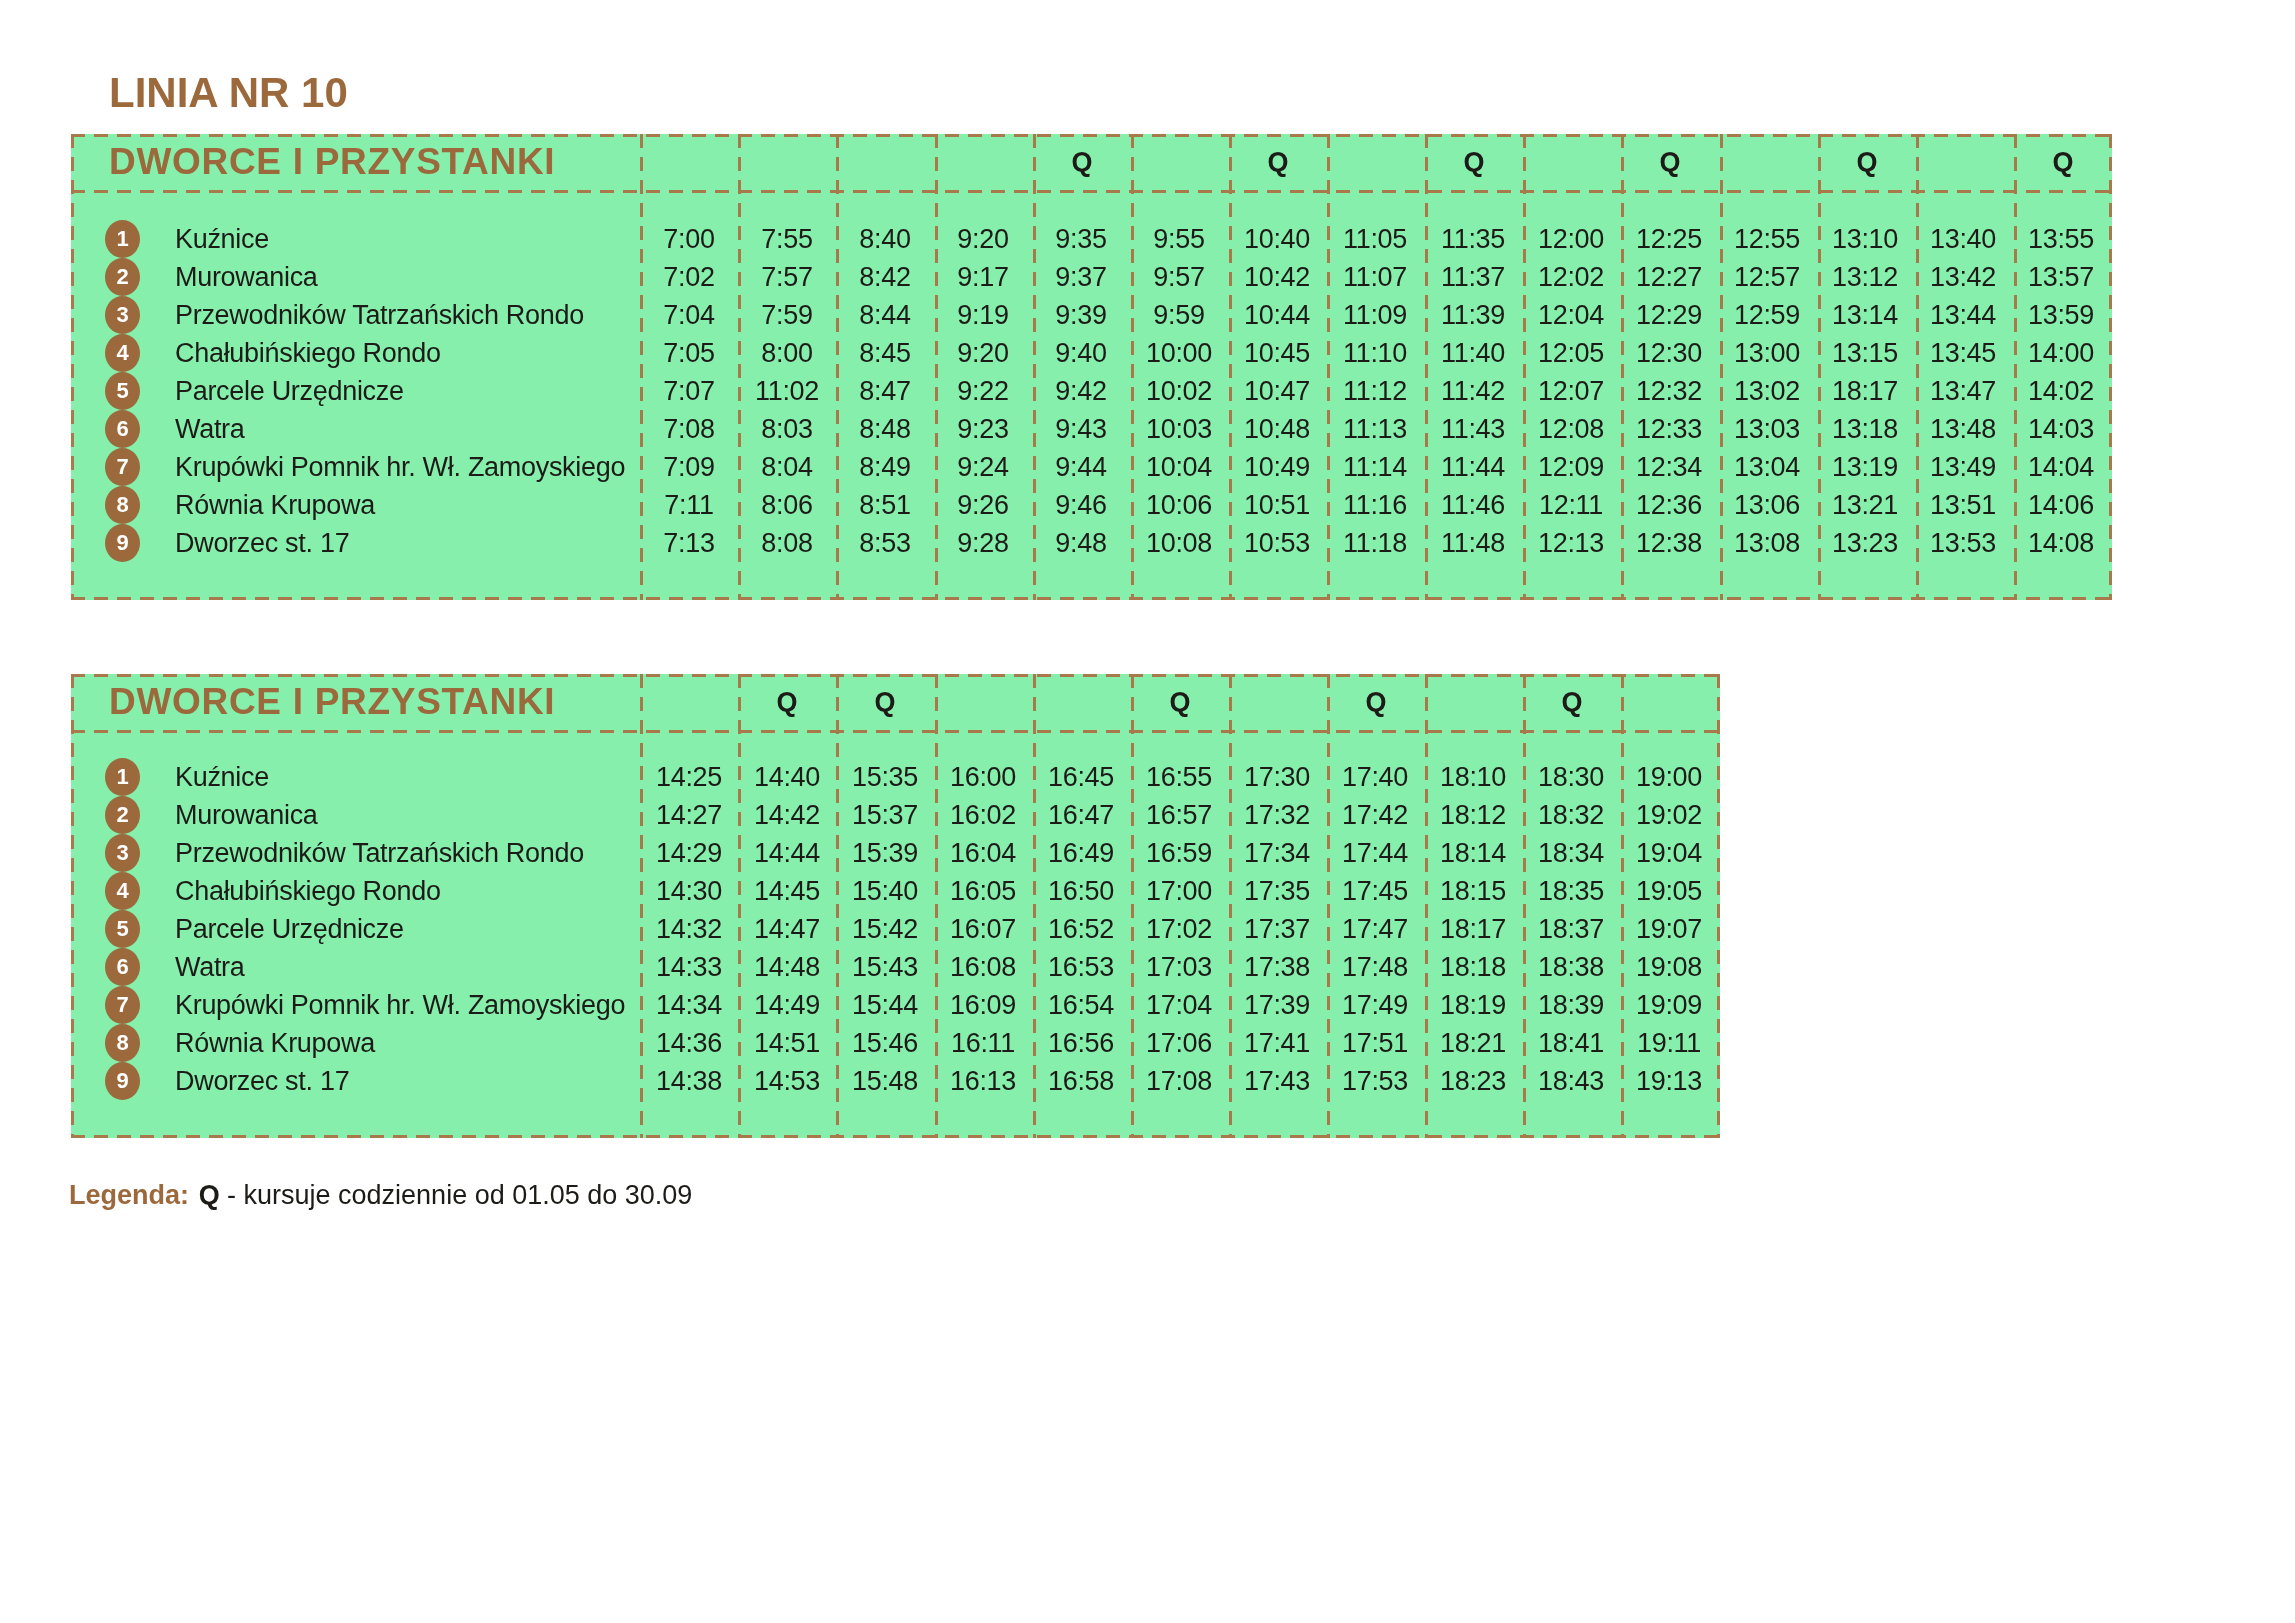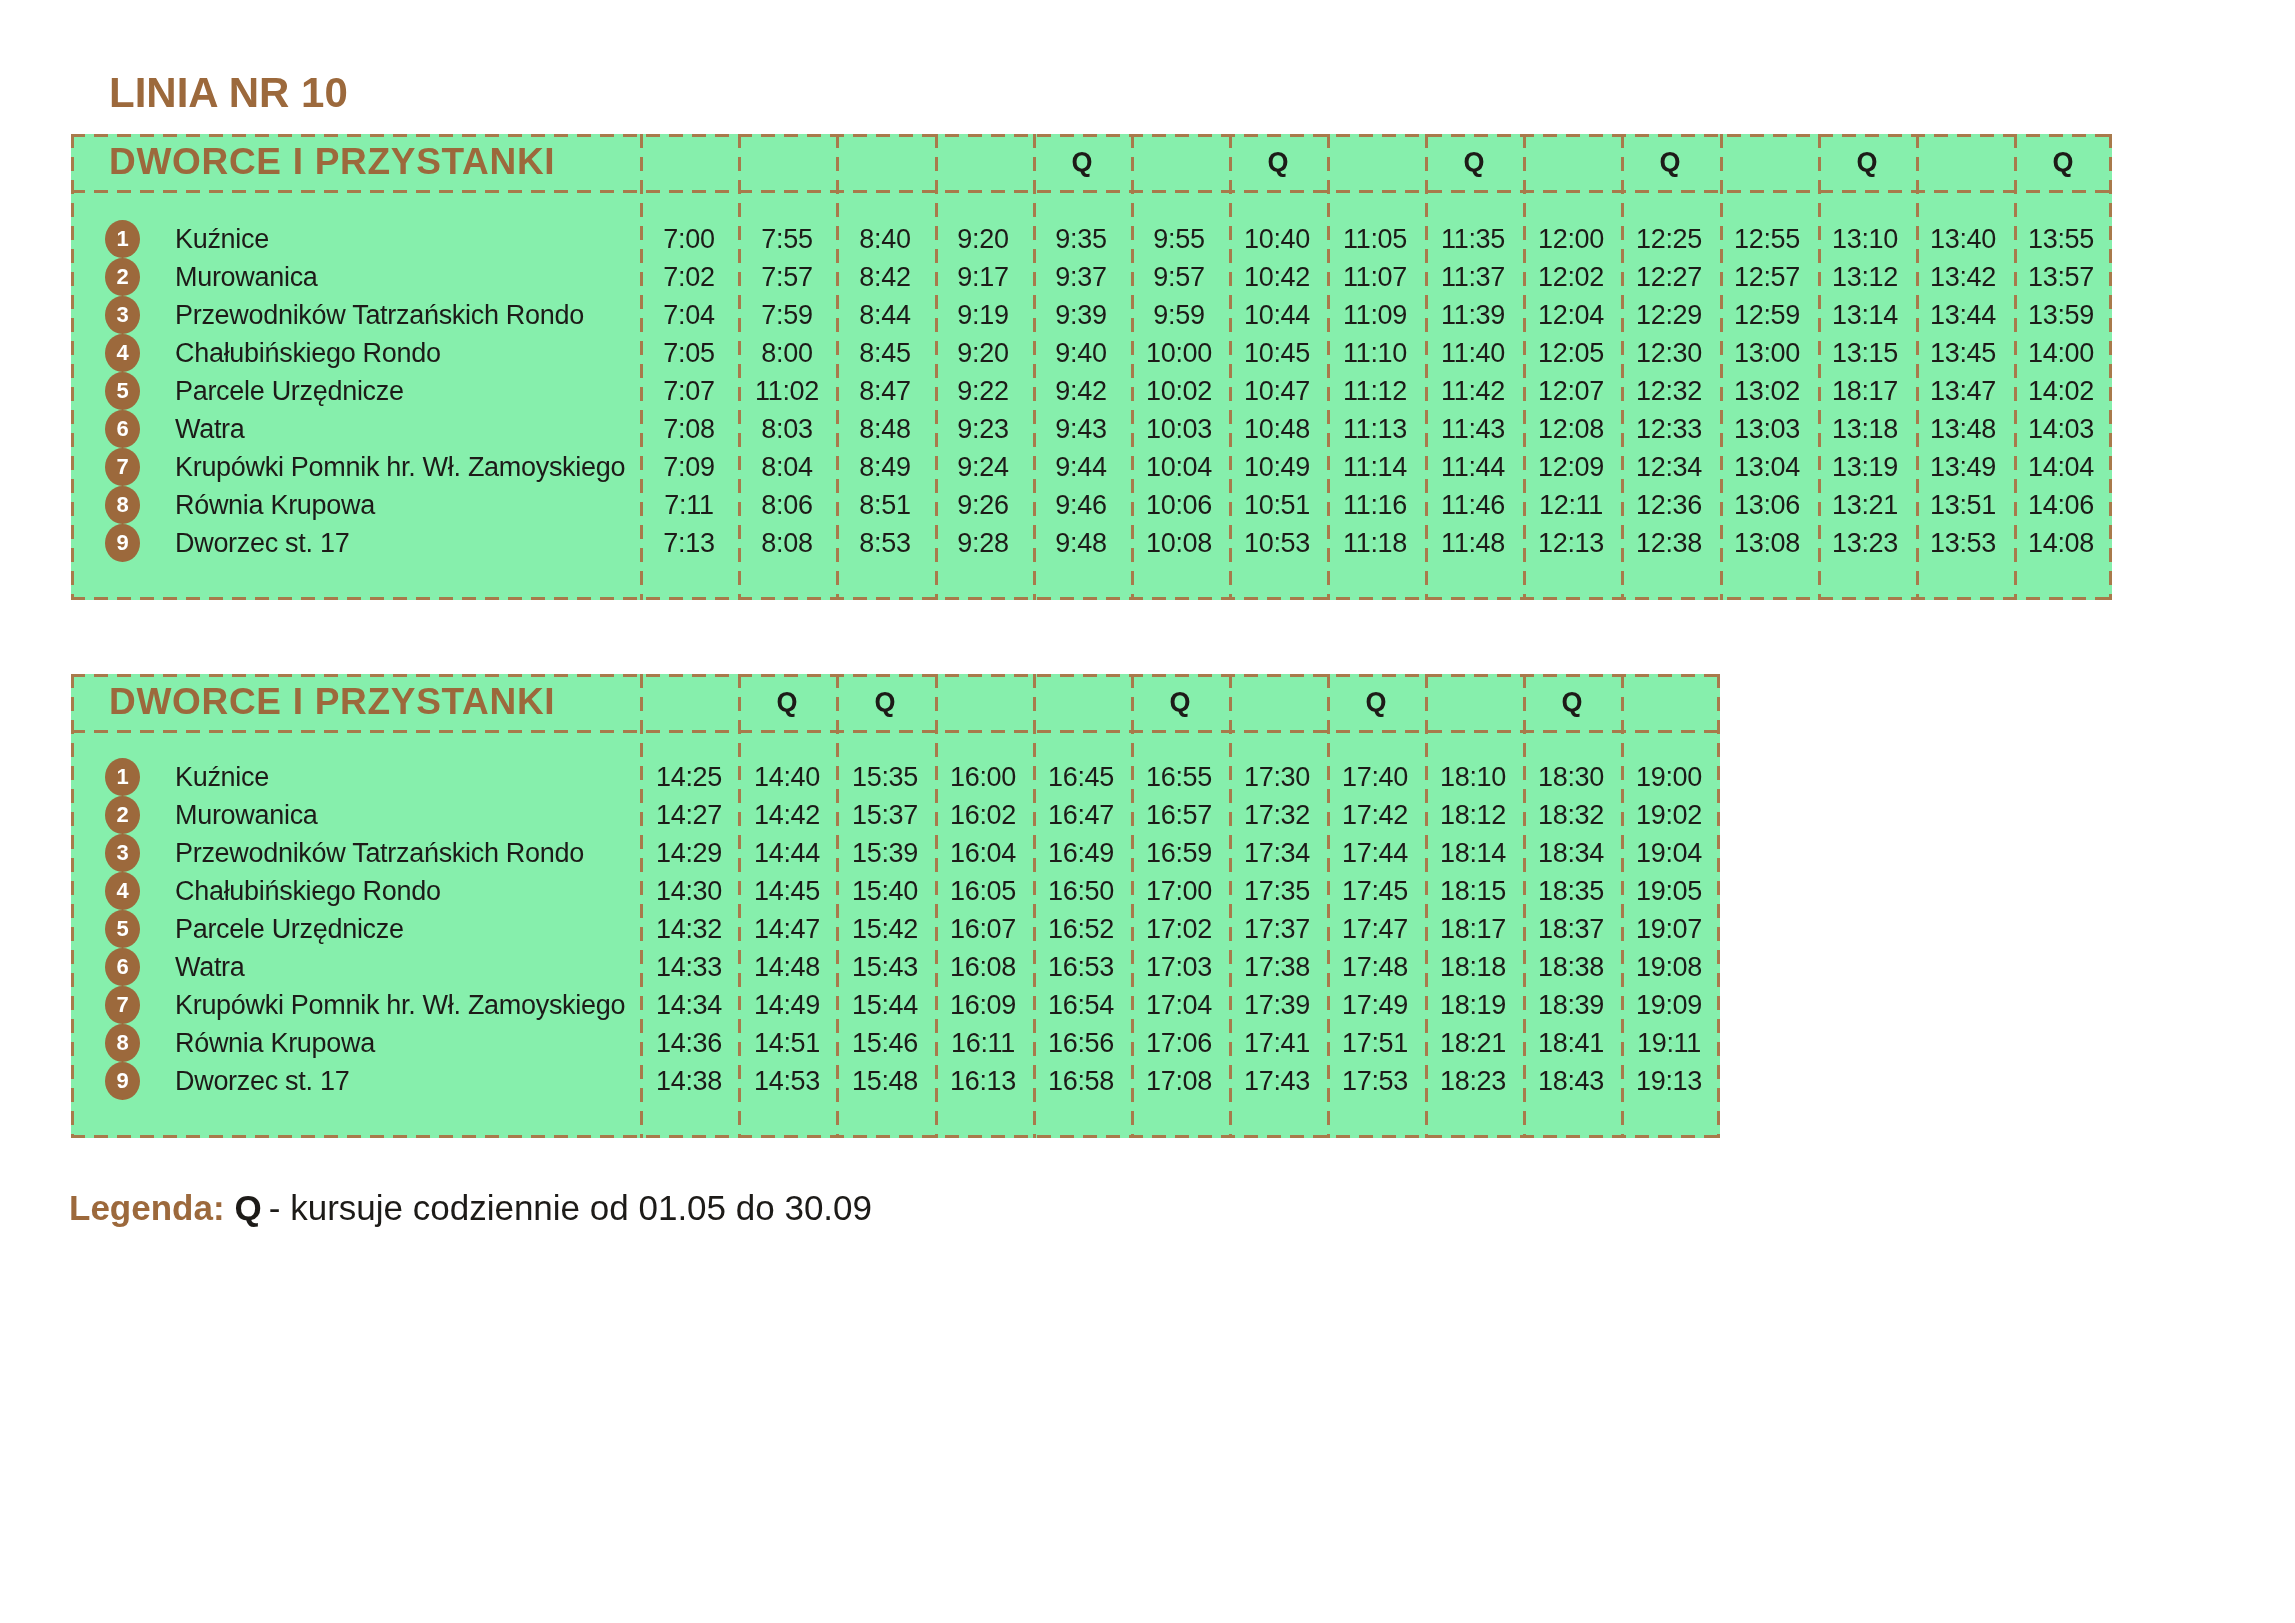--- a/index.html
+++ b/index.html
@@ -52,21 +52,21 @@
   .badge{
     margin-left:34px;width:35px;height:38px;flex:none;
     border-radius:50%;background:var(--accent);color:#ffffff;
     font-size:22px;font-weight:600;
     display:flex;align-items:center;justify-content:center;
   }
   .name{margin-left:35px;font-size:27px;letter-spacing:-0.3px;white-space:nowrap;font-weight:400;}
   .time{width:98px;flex:none;text-align:center;font-size:27px;letter-spacing:-0.3px;font-weight:400;}
   .row.bold .name,.row.bold .time{font-weight:400;}
 
-  .legend{position:absolute;left:69px;top:1153px;font-size:35px;white-space:nowrap;}
+  .legend{position:absolute;left:69px;top:1153px;font-size:27px;white-space:nowrap;}
   .legend .lbl{color:var(--accent);font-weight:700;margin-right:9.8px;}
   .legend .sym{font-weight:700;margin-right:7.2px;}
   .legend .txt{font-weight:400;}
 </style>
 </head>
 <body>
 
 <div class="canvas">
 
   <div class="page-title">LINIA NR 10</div>

